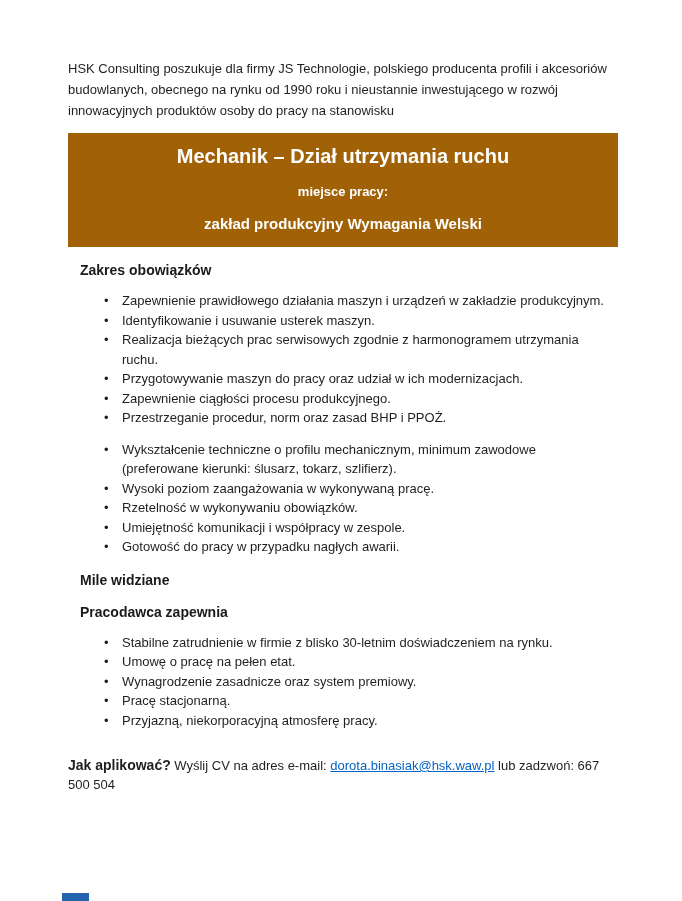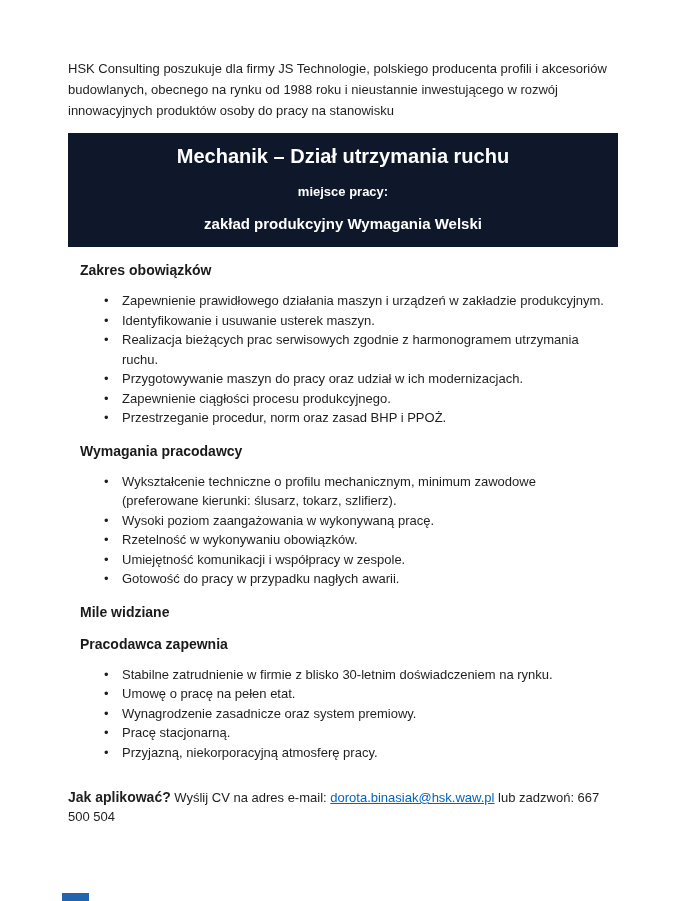--- a/index.html
+++ b/index.html
@@ -17,21 +17,21 @@
     margin: 0;
     font-size: 13px;
     line-height: 21px;
     max-width: 552px;
   }
 
   .banner {
     margin-top: 12px;
     width: 550px;
     height: 114px;
-    background: #0f172a;
+    background: #a16207;
     color: #ffffff;
     text-align: center;
     box-sizing: border-box;
     padding-top: 10px;
   }
   .banner-title  { font-size: 20px; font-weight: bold; line-height: 26px; }
   .banner-sub    { margin-top: 15px; font-size: 13px; font-weight: bold; }
   .banner-loc    { margin-top: 16px; font-size: 15px; font-weight: bold; }
 
   .section-heading {
@@ -76,39 +76,38 @@
     height: 8px;
     background: #2264AE;
   }
 </style>
 </head>
 <body>
 
 <div class="page">
   <div class="content">
 
-    <p class="intro">HSK Consulting poszukuje dla firmy JS Technologie, polskiego producenta profili i akcesoriów budowlanych, obecnego na rynku od 1988 roku i nieustannie inwestującego w rozwój innowacyjnych produktów osoby do pracy na stanowisku</p>
+    <p class="intro">HSK Consulting poszukuje dla firmy JS Technologie, polskiego producenta profili i akcesoriów budowlanych, obecnego na rynku od 1990 roku i nieustannie inwestującego w rozwój innowacyjnych produktów osoby do pracy na stanowisku</p>
 
     <div class="banner">
       <div class="banner-title">Mechanik – Dział utrzymania ruchu</div>
       <div class="banner-sub">miejsce pracy:</div>
       <div class="banner-loc">zakład produkcyjny Wymagania Welski</div>
     </div>
 
     <h3 class="section-heading">Zakres obowiązków</h3>
     <ul class="bullets">
       <li>Zapewnienie prawidłowego działania maszyn i urządzeń w zakładzie produkcyjnym.</li>
       <li>Identyfikowanie i usuwanie usterek maszyn.</li>
       <li>Realizacja bieżących prac serwisowych zgodnie z harmonogramem utrzymania ruchu.</li>
       <li>Przygotowywanie maszyn do pracy oraz udział w ich modernizacjach.</li>
       <li>Zapewnienie ciągłości procesu produkcyjnego.</li>
       <li>Przestrzeganie procedur, norm oraz zasad BHP i PPOŻ.</li>
     </ul>
 
-    <h3 class="section-heading">Wymagania pracodawcy</h3>
     <ul class="bullets">
       <li>Wykształcenie techniczne o profilu mechanicznym, minimum zawodowe (preferowane kierunki: ślusarz, tokarz, szlifierz).</li>
       <li>Wysoki poziom zaangażowania w wykonywaną pracę.</li>
       <li>Rzetelność w wykonywaniu obowiązków.</li>
       <li>Umiejętność komunikacji i współpracy w zespole.</li>
       <li>Gotowość do pracy w przypadku nagłych awarii.</li>
     </ul>
 
     <h3 class="section-heading">Mile widziane</h3>
 

